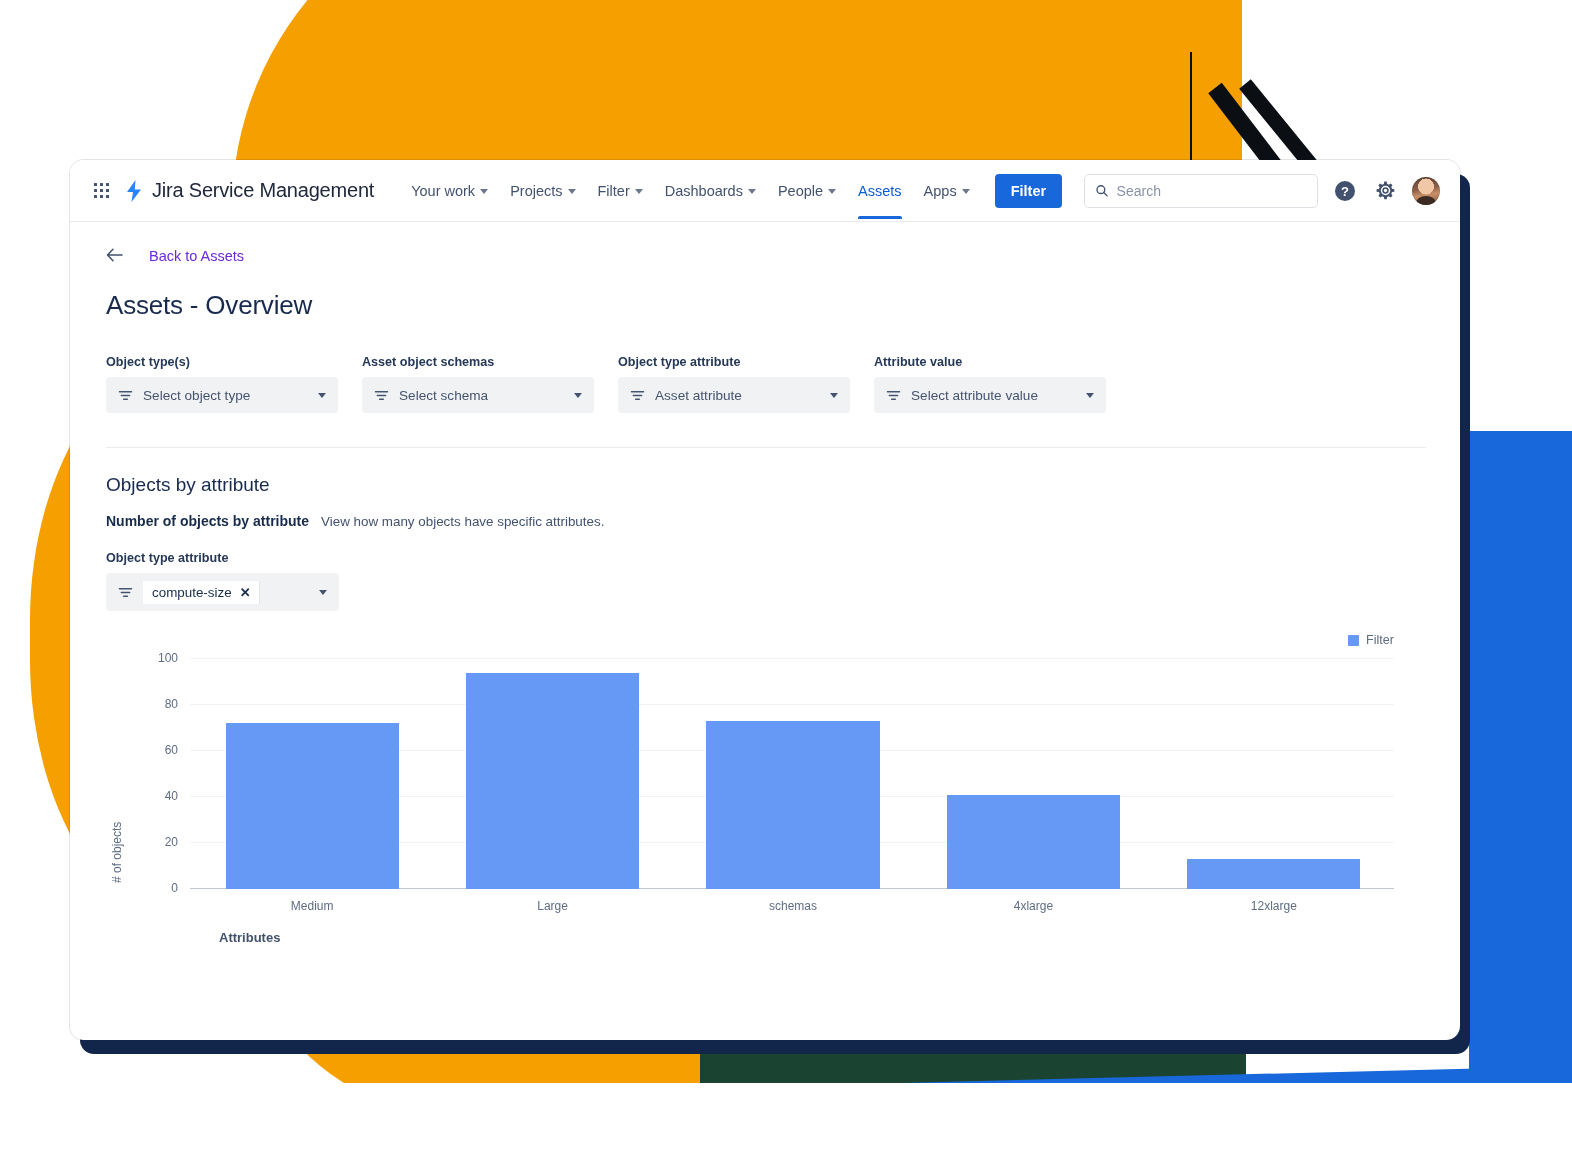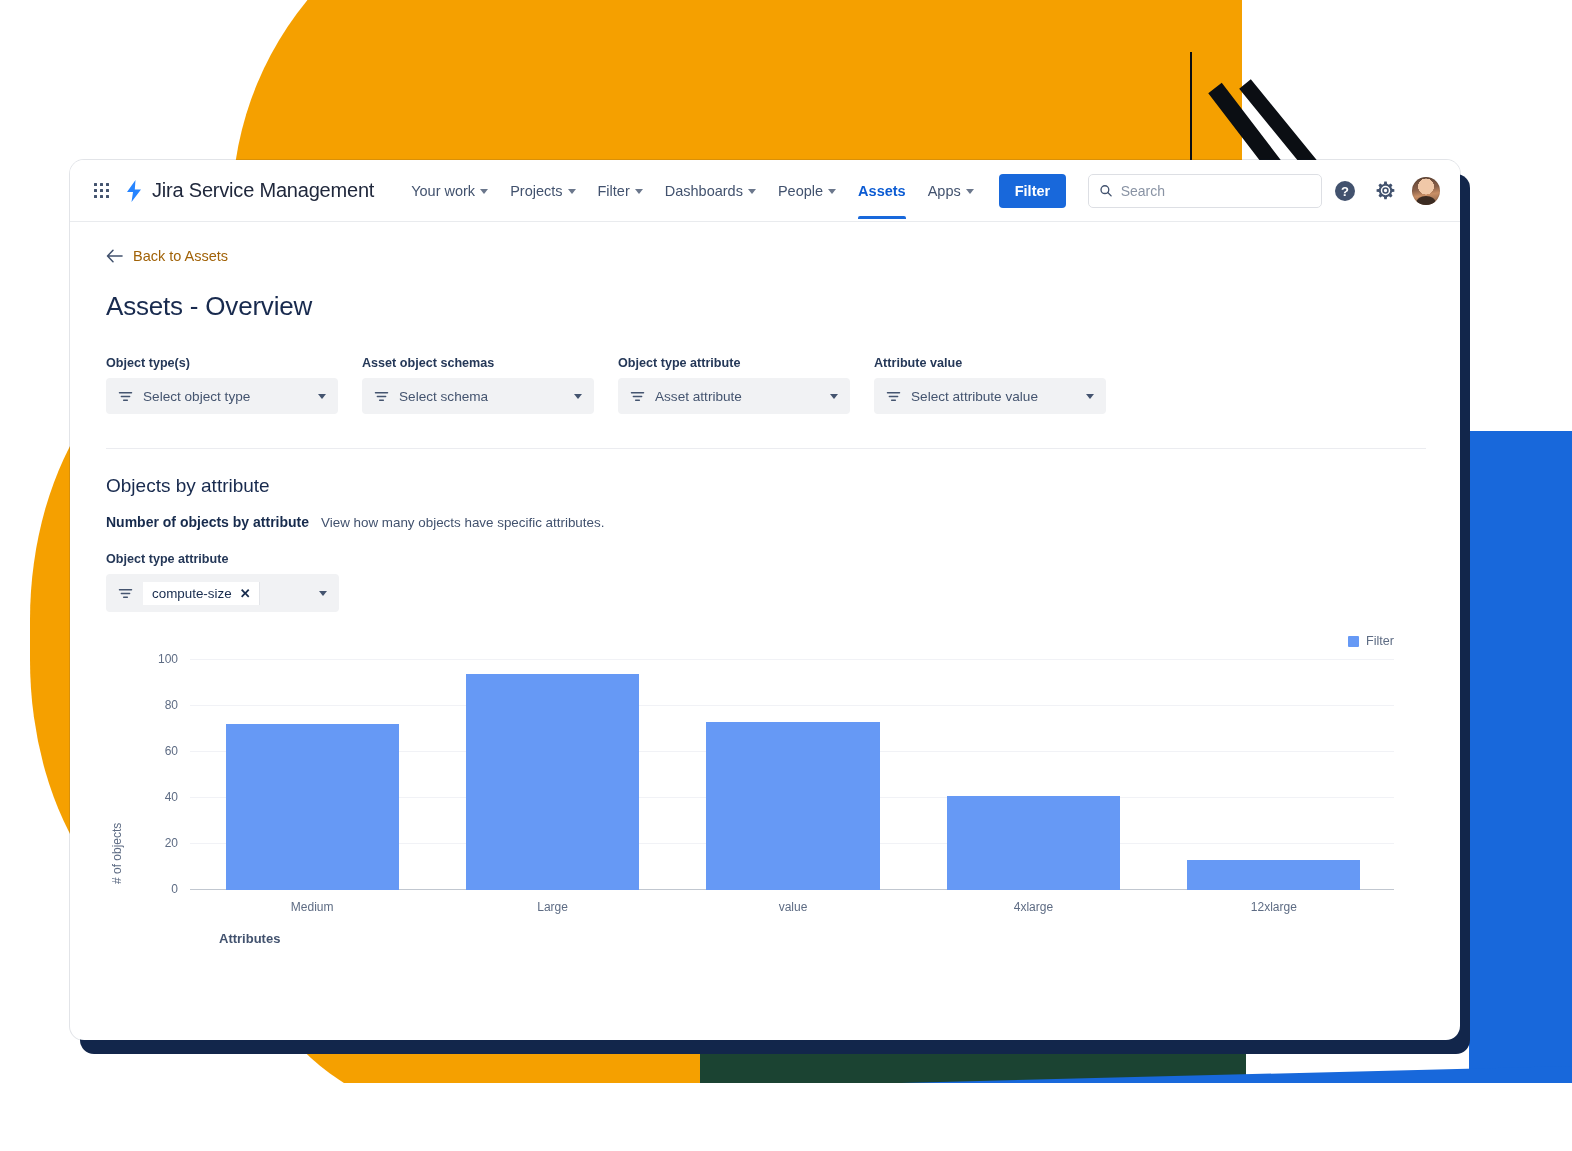--- a/index.html
+++ b/index.html
@@ -73,21 +73,21 @@
   .appswitcher i { display:block; width: 3px; height: 3px; background: #44546F; border-radius: 0.5px; }
 
   .brand { display: flex; align-items: center; gap: 8px; margin-right: 26px; cursor: pointer; }
   .brand-name { font-size: 20px; color: #20283C; letter-spacing: -0.2px; white-space: nowrap; }
 
   .navitems { display: flex; align-items: center; gap: 0; }
   .navitem {
     position: relative; display: flex; align-items: center; gap: 5px;
     padding: 20px 11px; font-size: 14.5px; color: #42526E; cursor: pointer; white-space: nowrap;
   }
-  .navitem.active { color: #0B5BD3; font-weight: 700; }
+  .navitem.active { color: #0B5BD3; font-weight: 400; }
   .navitem.active::after {
     content: ""; position: absolute; left: 11px; right: 11px; bottom: 0;
     height: 3px; background: #1868DB; border-radius: 2px 2px 0 0;
   }
   .caret { width: 0; height: 0; border-left: 4px solid transparent; border-right: 4px solid transparent;
            border-top: 5px solid #6B778C; position: relative; top: 1px; }
 
   .create-btn {
     margin-left: 14px; background: #1868DB; color: #fff; border: none;
     font-family: inherit; font-size: 14.5px; font-weight: 600;
@@ -112,21 +112,21 @@
                 linear-gradient(170deg, #5A4032 0%, #8A6049 42%, #C98F66 62%, #7C5743 100%);
     position: relative; box-shadow: inset 0 0 0 1px rgba(0,0,0,0.08);
   }
   .avatar::after {
     content: ""; position: absolute; left: 4px; right: 4px; bottom: 0; height: 9px;
     background: #3B2B22; border-radius: 50% 50% 0 0 / 80% 80% 0 0;
   }
 
   
   .page { padding: 26px 34px 0 36px; }
-  .backlink { display: inline-flex; align-items: center; gap: 10px; color: #a16207;
+  .backlink { display: inline-flex; gap: 26px; color: #6d28d9;
     font-size: 14.5px; cursor: pointer; }
   .page-title { font-size: 26px; color: #182A4E; margin: 24px 0 0 0; letter-spacing: -0.2px; font-weight: 500; }
 
   .filters { display: flex; gap: 24px; margin-top: 34px; }
   .filter-field { width: 232px; }
   .filter-label { font-size: 12.6px; font-weight: 700; color: #253858; margin-bottom: 8px; display: block; }
   .select {
     height: 36px; background: #F1F2F4; border-radius: 4px;
     display: flex; align-items: center; gap: 10px; padding: 0 10px 0 12px; cursor: pointer;
   }
@@ -401,21 +401,21 @@
               </div>
               <div class="bar-col">
                 <div class="bar" title="12xlarge: 13" style="height: 13%; background: rgb(102, 153, 245);"></div>
               </div>
             </div>
         </div>
 
         <div class="xlabels" id="xlabels">
             <div class="xlabel-cell">Medium</div>
             <div class="xlabel-cell">Large</div>
-            <div class="xlabel-cell">value</div>
+            <div class="xlabel-cell">schemas</div>
             <div class="xlabel-cell">4xlarge</div>
             <div class="xlabel-cell">12xlarge</div>
           </div>
         <div class="xaxis-title">Attributes</div>
       </div>
 
     </div>
   </div>
 </div>
 

